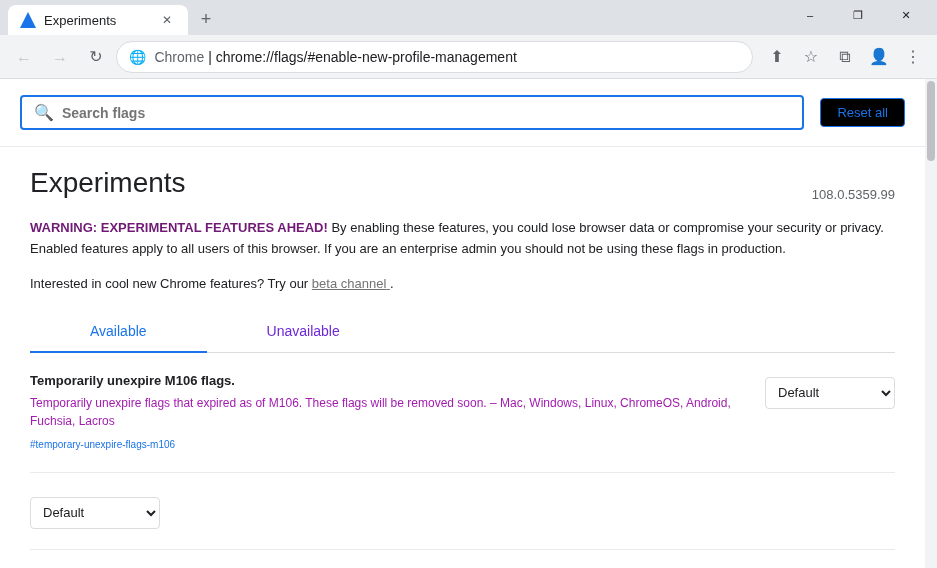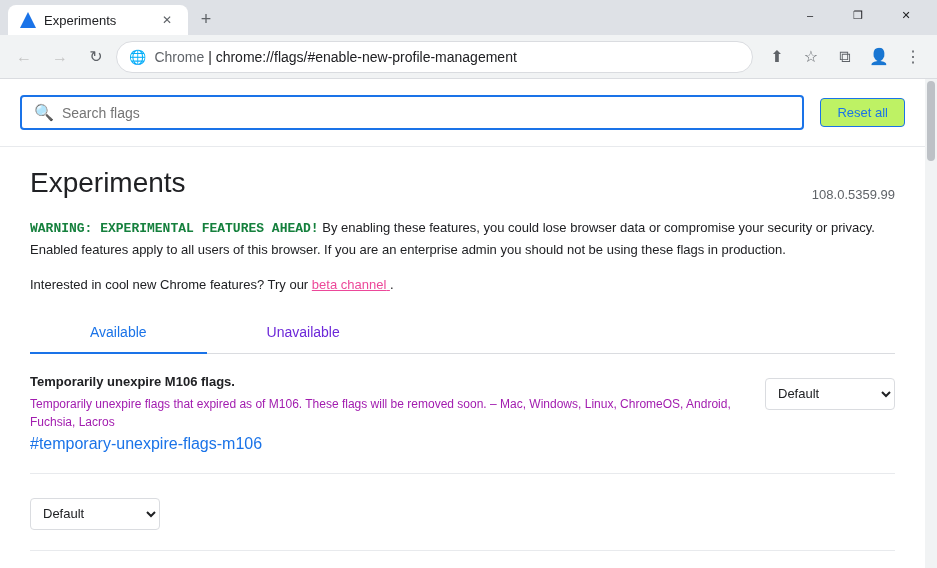--- a/index.html
+++ b/index.html
@@ -146,25 +146,26 @@
       align-items: center;
       border: 2px solid #1a73e8;
       border-radius: 4px;
       padding: 6px 12px;
       gap: 8px;
     }
     .search-input-wrap input {
       border: none; outline: none;
       font-size: 14px; color: #202124;
       width: 100%;
+      font-weight: bold;
     }
     .reset-btn {
       padding: 6px 16px;
       border: 1px solid #1a73e8;
-      background: #bef264;
+      background: #000000;
       color: #1a73e8;
       border-radius: 4px;
       font-size: 13px;
       cursor: pointer;
     }
 
     
     .experiments-content {
       padding: 20px 30px 20px 30px;
     }
@@ -184,26 +185,25 @@
       color: #5f6368;
       margin-top: 20px;
     }
     .warning-box {
       margin-bottom: 16px;
       font-size: 13px;
       line-height: 1.6;
       color: #202124;
     }
     .warning-bold {
-      color: #15803d;
+      color: #701a75;
       font-weight: 600;
-      font-family: Liberation Mono, monospace;
     }
     .beta-link {
-      color: #ec4899;
+      color: #737373;
       text-decoration: underline;
       cursor: pointer;
     }
     .interested-text {
       font-size: 13px;
       color: #202124;
       margin-bottom: 20px;
     }
 
     
@@ -242,21 +242,21 @@
       color: #202124;
       margin-bottom: 6px;
     }
     .flag-desc {
       font-size: 12px;
       color: #a21caf;
       margin-bottom: 4px;
       line-height: 1.5;
     }
     .flag-link {
-      font-size: 16px;
+      font-size: 10px;
       color: #1a73e8;
       text-decoration: none;
       cursor: pointer;
     }
     .flag-select {
       min-width: 130px;
       height: 32px;
       border: 1px solid #dadce0;
       border-radius: 4px;
       padding: 3px 8px;

